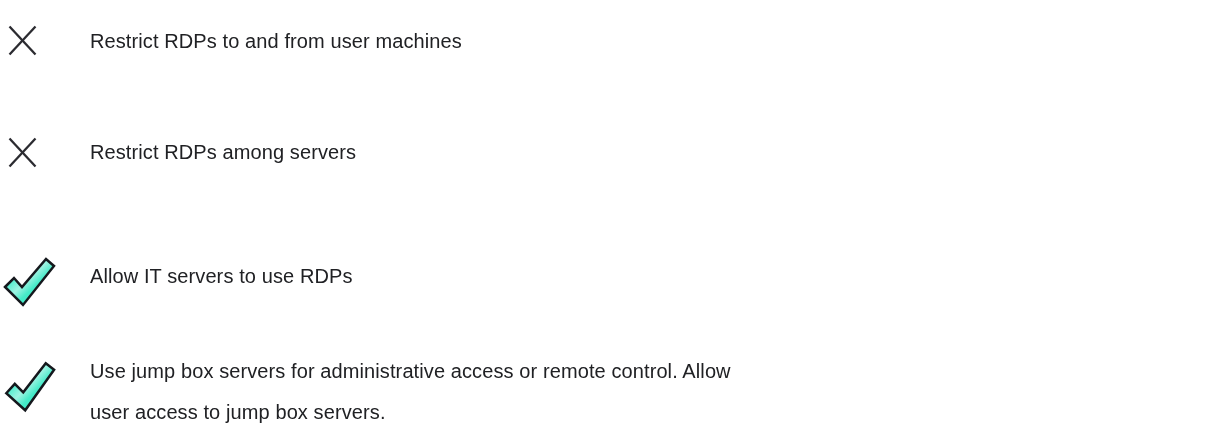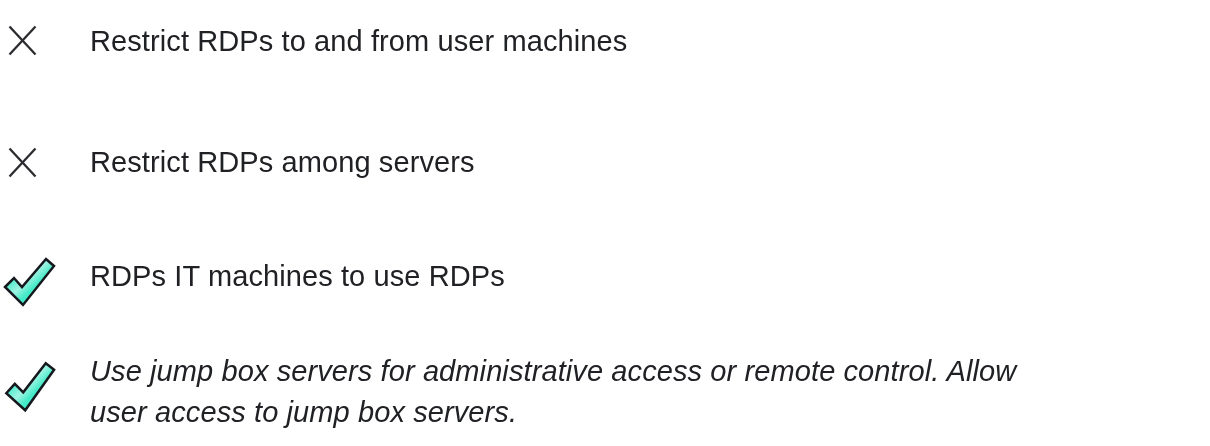--- a/index.html
+++ b/index.html
@@ -14,23 +14,23 @@
     background: #ffffff;
     overflow: hidden;
     font-family: "Liberation Sans", sans-serif;
   }
   .row {
     position: absolute;
     left: 0;
     width: 1210px;
   }
   .row-1 { top: 21px; }
-  .row-2 { top: 142px; }
+  .row-2 { top: 132px; }
   .row-3 { top: 256px; }
-  .row-4 { top: 351px; font-style: italic; }
+  .row-4 { top: 351px; }
 
   .icon {
     position: absolute;
     display: block;
   }
   .x-icon {
     left: 8px;
     top: 4px;
     width: 29px;
     height: 31px;
@@ -44,21 +44,21 @@
   }
   .row-4 .check-icon {
     left: 3px;
     top: 11px;
     transform: rotate(-3deg);
   }
   .item-text {
     margin-left: 90px;
     margin-right: 10px;
     color: #202124;
-    font-size: 29px;
+    font-size: 20px;
     line-height: 41px;
     font-weight: 400;
     letter-spacing: 0.1px;
   }
   .item-text .line { display: block; }
 </style>
 </head>
 <body>
 
 <div class="page">
@@ -90,21 +90,21 @@
           <stop offset="0" stop-color="#38e7c2"></stop>
           <stop offset="0.30" stop-color="#52edce"></stop>
           <stop offset="0.46" stop-color="#9df3e2"></stop>
           <stop offset="0.60" stop-color="#45eac8"></stop>
           <stop offset="1" stop-color="#33e4bf"></stop>
         </linearGradient>
       </defs>
       <path d="M3 30 L12 21 L20 30 L44 2 L52 9 L21 48 Z" fill="url(#tealg1)" stroke="#15181d" stroke-width="2.5" stroke-linejoin="miter"></path>
     </svg>
     <div class="item-text">
-      <span class="line">RDPs IT machines to use RDPs</span>
+      <span class="line">Allow IT servers to use RDPs</span>
     </div>
   </div>
 
   <div class="row row-4">
     <svg class="icon check-icon" viewBox="0 0 54 51" xmlns="http://www.w3.org/2000/svg">
       <defs>
         <linearGradient id="tealg2" x1="0" y1="0" x2="1" y2="1">
           <stop offset="0" stop-color="#38e7c2"></stop>
           <stop offset="0.30" stop-color="#52edce"></stop>
           <stop offset="0.46" stop-color="#9df3e2"></stop>

